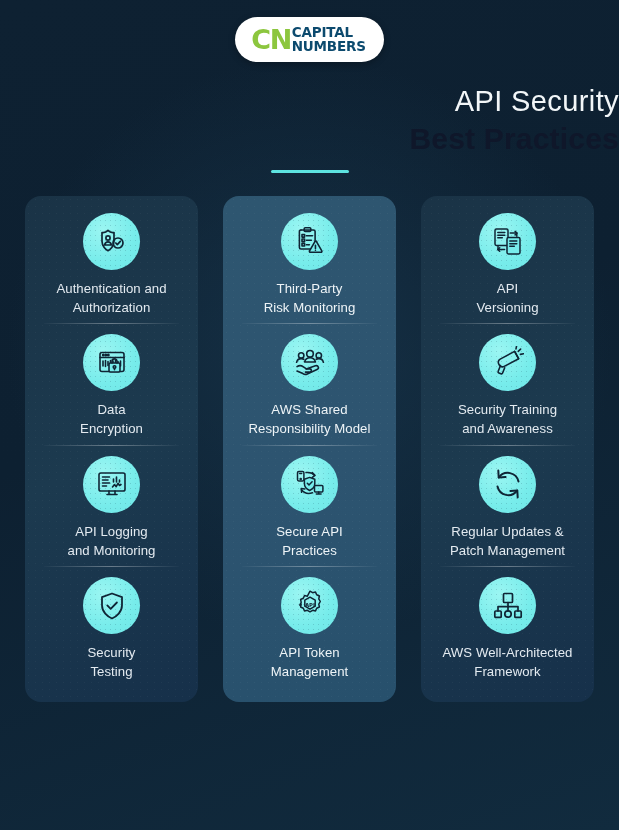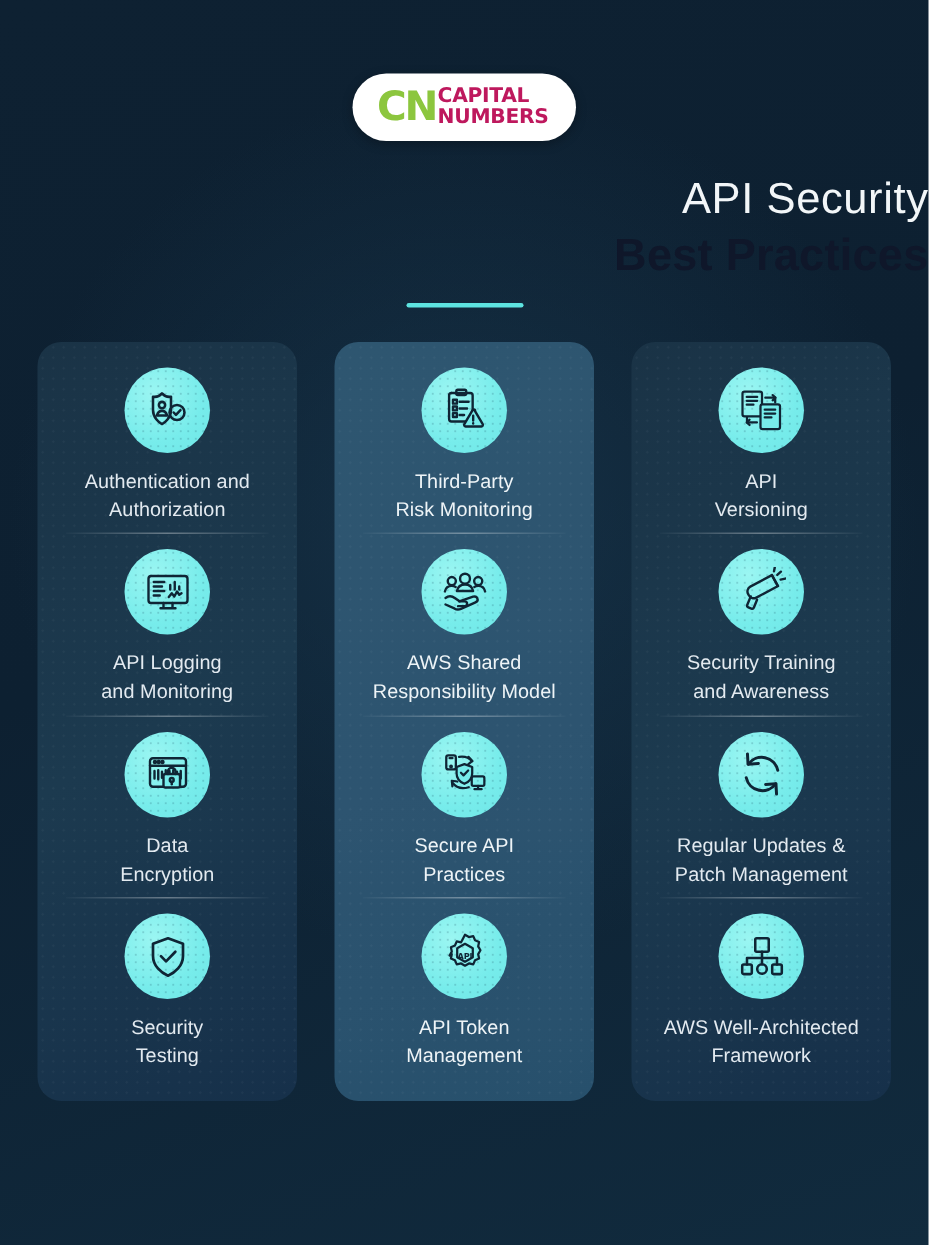--- a/index.html
+++ b/index.html
@@ -34,35 +34,34 @@
     justify-content: center;
   }
   .logo-pill {
     background: #ffffff;
     border-radius: 26px;
     padding: 9px 18px 9px 16px;
     display: flex;
     align-items: center;
     gap: 1px;
     box-shadow: 0 2px 7px rgba(0,0,0,0.28);
-    margin-top: 32px;
   }
   .logo-cn {
     font-family: "DejaVu Sans", sans-serif;
     font-weight: bold;
     font-size: 27px;
     letter-spacing: -1.5px;
     color: #8cc63e;
     line-height: 1;
   }
   .logo-words {
     display: flex;
     flex-direction: column;
     line-height: 1.0;
-    color: #be185d;
+    color: #0c4a6e;
     font-family: "DejaVu Sans", sans-serif;
     font-weight: 600;
     font-size: 13.5px;
     letter-spacing: -0.2px;
   }
   .logo-words span { display: block; }
 
   
   .heading {
     margin-top: 22px;
@@ -214,53 +213,53 @@
           <svg width="32" height="32" viewBox="0 0 32 32" fill="none" stroke="#0f2535" stroke-width="1.7" stroke-linecap="round" stroke-linejoin="round">
             <path d="M6 7.5c2.6.4 4.6-.6 6-2.2 1.4 1.6 3.4 2.6 6 2.2v8.8c0 5-3.9 8.4-6 9.4-2.1-1-6-4.4-6-9.4z"></path>
             <circle cx="12" cy="13" r="2.1"></circle>
             <path d="M8.6 20c.5-2 1.8-3.1 3.4-3.1s2.9 1.1 3.4 3.1z"></path>
             <circle cx="22" cy="18" r="5"></circle>
             <path d="M19.8 18l1.5 1.6 3-3.2"></path>
           </svg>
         </div>
         <div class="item-label">Authentication and
 Authorization</div>
-      </div>
-
-      <div class="item">
-        <div class="icon-circle">
-          <svg width="32" height="32" viewBox="0 0 32 32" fill="none" stroke="#0f2535" stroke-width="1.6" stroke-linecap="round" stroke-linejoin="round">
-            <rect x="3" y="5" width="26" height="18" rx="1.8"></rect>
-            <path d="M13 23v3.5M19 23v3.5M11 26.5h10"></path>
-            <path d="M6.5 9h7M6.5 12h5.5M6.5 15h7M6.5 18h4"></path>
-            <path d="M17.5 14v-3M20.5 14v-5M23.5 14v-2"></path>
-            <path d="M16.5 19l2-2.5 1.7 2.2 1.8-3.4 1.5 2.2 1.5-1"></path>
-          </svg>
-        </div>
-        <div class="item-label">API Logging
-and Monitoring</div>
       </div>
 
       <div class="item">
         <div class="icon-circle">
           <svg width="32" height="32" viewBox="0 0 32 32" fill="none" stroke="#0f2535" stroke-width="1.6" stroke-linecap="round" stroke-linejoin="round">
             <rect x="4" y="5.5" width="24" height="19" rx="2"></rect>
             <path d="M4 10.5h24"></path>
             <circle cx="7.3" cy="8" r=".7" fill="#0f2535"></circle>
             <circle cx="9.8" cy="8" r=".7" fill="#0f2535"></circle>
             <circle cx="12.3" cy="8" r=".7" fill="#0f2535"></circle>
             <path d="M7 14v5M9.5 13.5v6M12 14.5v4M14.5 13.5v6M17 14v5M19.5 13.5v6M22 14.5v4M24.5 14v5"></path>
             <rect x="13" y="16" width="11" height="9" rx="1.4" fill="#77eceb"></rect>
             <path d="M16 16v-1.6a2.5 2.5 0 015 0V16"></path>
             <circle cx="18.5" cy="20" r="1.3"></circle>
             <path d="M18.5 21.2v1.6"></path>
           </svg>
         </div>
         <div class="item-label">Data
 Encryption</div>
+      </div>
+
+      <div class="item">
+        <div class="icon-circle">
+          <svg width="32" height="32" viewBox="0 0 32 32" fill="none" stroke="#0f2535" stroke-width="1.6" stroke-linecap="round" stroke-linejoin="round">
+            <rect x="3" y="5" width="26" height="18" rx="1.8"></rect>
+            <path d="M13 23v3.5M19 23v3.5M11 26.5h10"></path>
+            <path d="M6.5 9h7M6.5 12h5.5M6.5 15h7M6.5 18h4"></path>
+            <path d="M17.5 14v-3M20.5 14v-5M23.5 14v-2"></path>
+            <path d="M16.5 19l2-2.5 1.7 2.2 1.8-3.4 1.5 2.2 1.5-1"></path>
+          </svg>
+        </div>
+        <div class="item-label">API Logging
+and Monitoring</div>
       </div>
 
       <div class="item">
         <div class="icon-circle">
           <svg width="32" height="32" viewBox="0 0 32 32" fill="none" stroke="#0f2535" stroke-width="1.8" stroke-linecap="round" stroke-linejoin="round">
             <path d="M16 3.5l10 3.6v8.2c0 6.6-5.4 11.3-10 13.2-4.6-1.9-10-6.6-10-13.2V7.1z"></path>
             <path d="M11.3 15.4l3.4 3.5 6.2-6.4"></path>
           </svg>
         </div>
         <div class="item-label">Security

